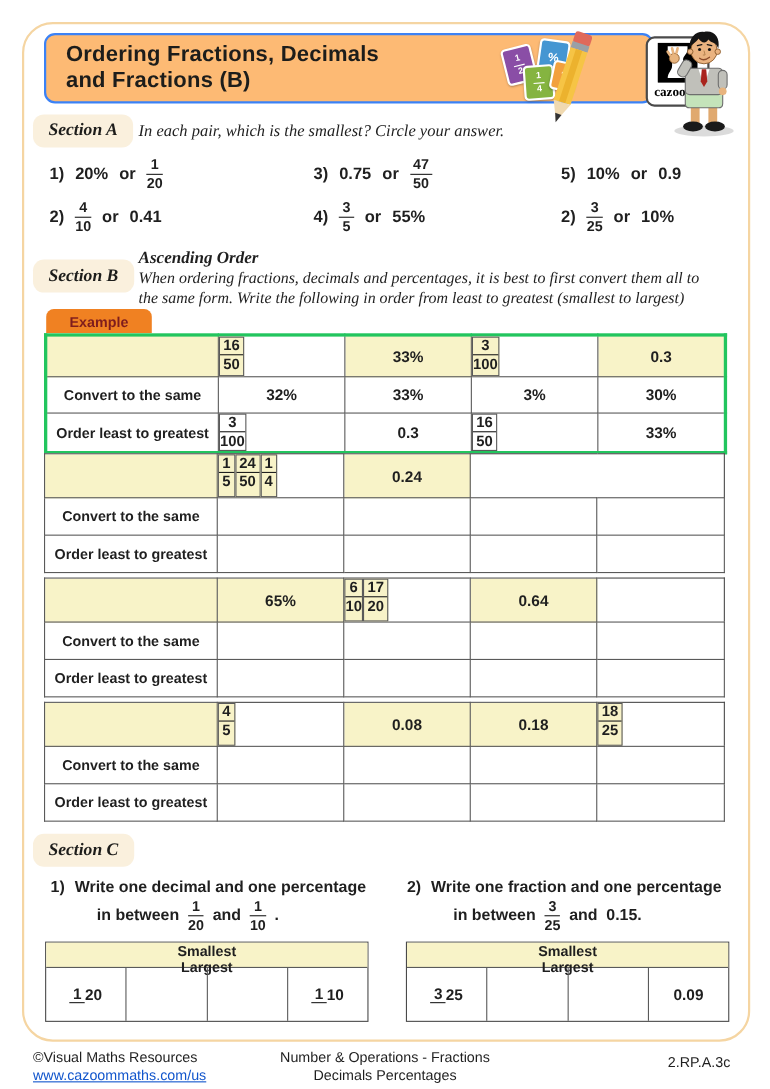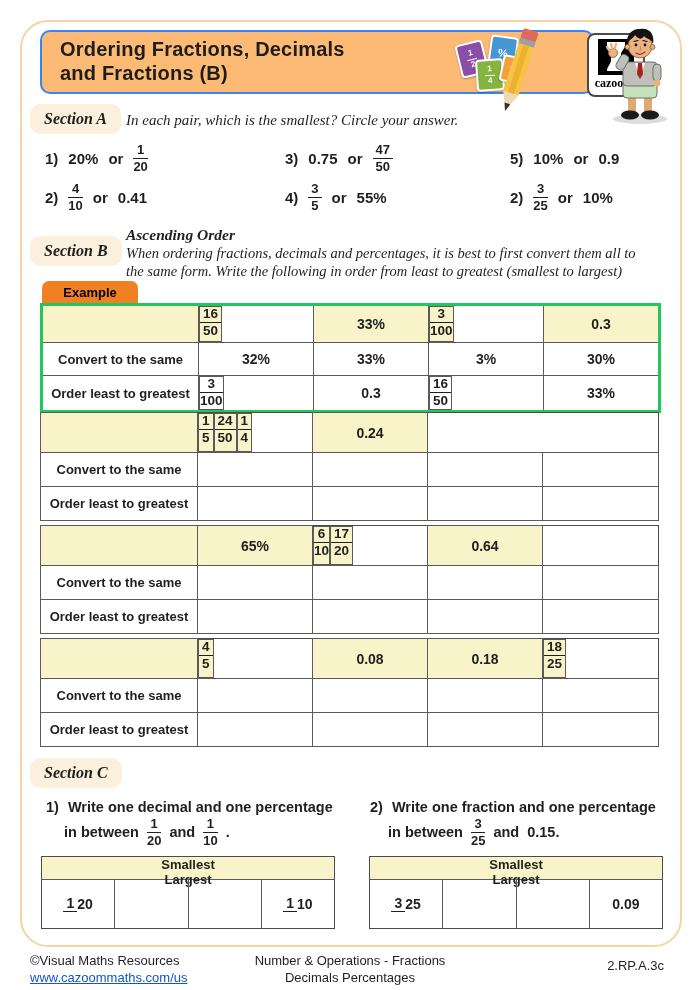--- a/index.html
+++ b/index.html
@@ -59,26 +59,26 @@
   table.sb tr.head td{background:#f8f3c8;}
   table.sb .frac{font-size:13.5px;}
   table.sb.example{border:3px solid #22c55e;}
   table.sb.practice{border:1.5px solid #4a4a4a;}
   table.sb.example tr.head td{height:34px;}
   table.sb.example tr.body td{height:32px;}
   table.sb.practice tr.head td{height:37px;}
   table.sb.practice tr.body td{height:33px;}
   .example-tab{
     position:absolute;left:42px;top:281px;width:96px;height:22px;background:#f08122;
-    border-radius:7px 7px 0 0;color:#000000;font-weight:bold;font-size:13px;
+    border-radius:7px 7px 0 0;color:#7f1d1d;font-weight:bold;font-size:13px;
     display:flex;align-items:center;justify-content:center;
   }
   
   .c-line1{position:absolute;font-weight:bold;font-size:14.5px;display:flex;gap:9px;}
-  .c-line2{position:absolute;display:flex;align-items:center;gap:8px;font-weight:bold;font-size:14.5px;height:36px;}
+  .c-line2{position:absolute;display:flex;align-items:center;gap:8px;font-weight:bold;font-size:14.5px;height:36px;margin-left:24px;}
   .c-line2 .frac{font-size:13px;}
   .ctable{position:absolute;top:856px;width:292px;border:1.5px solid #4a4a4a;background:#fff;}
   .chead{
     height:22px;background:#f8f3c8;border-bottom:1px solid #5a5a5a;display:flex;
     justify-content:space-between;align-items:center;padding:0 10px;font-weight:bold;font-size:13px;flex-direction:column;
   }
   .cbody{display:flex;height:48px;}
   .ccell{
     flex:1;border-right:1px solid #5a5a5a;display:flex;align-items:center;justify-content:center;
     font-weight:bold;font-size:14px;

